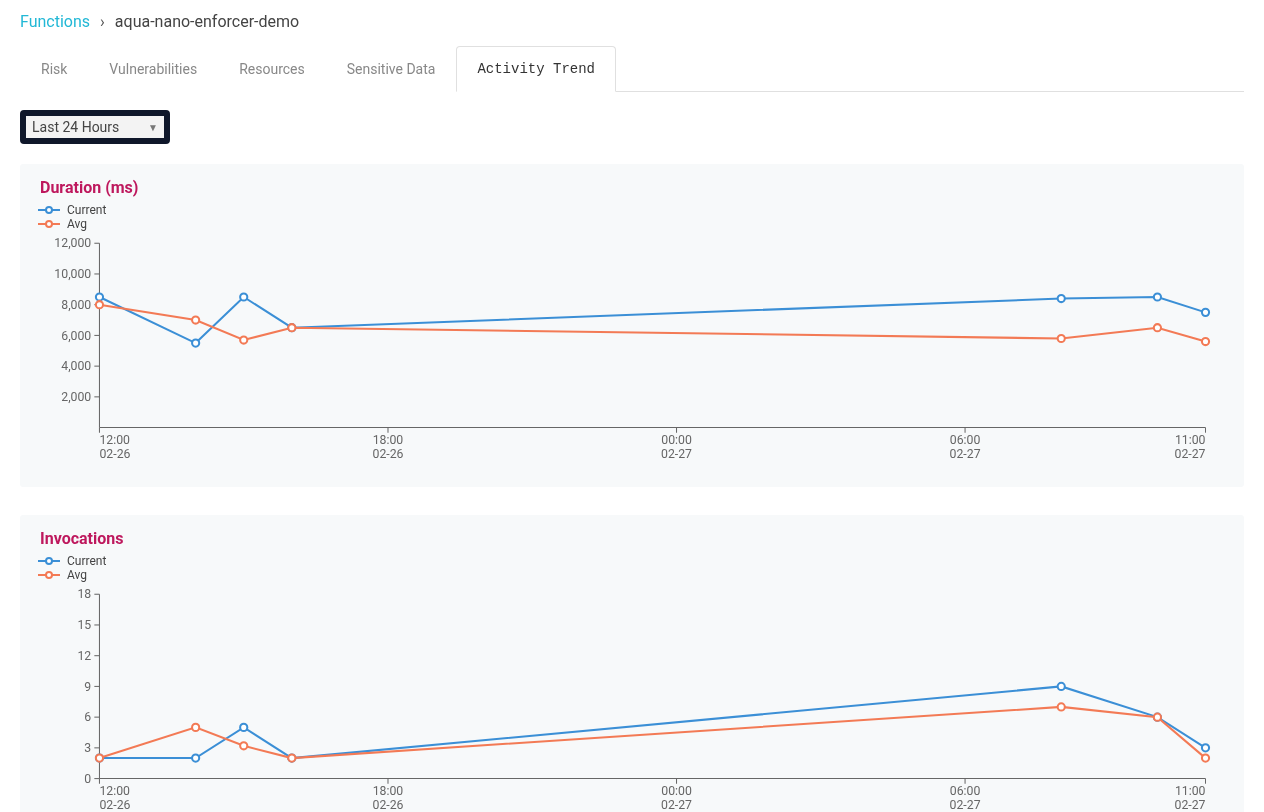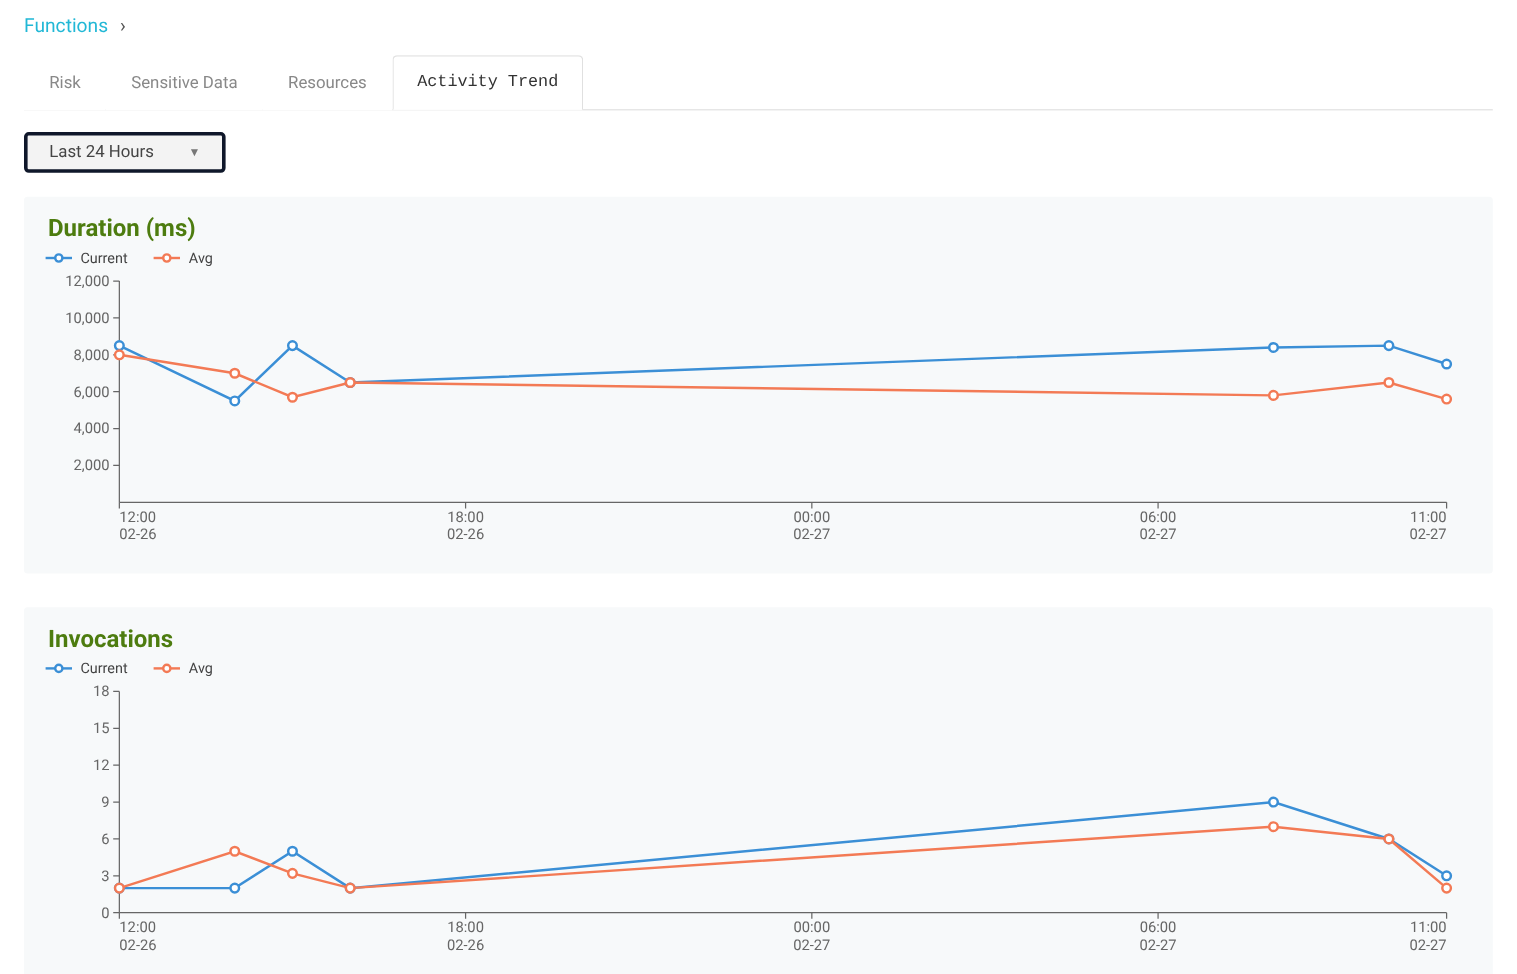--- a/index.html
+++ b/index.html
@@ -6,50 +6,52 @@
   html, body { margin:0; padding:0; font-family: -apple-system, BlinkMacSystemFont, "Segoe UI", Roboto, Helvetica, Arial, sans-serif; font-size:14px; color:#333; background:#fff; }
   .page { padding: 8px 20px 20px 20px; }
   .breadcrumb { display:flex; align-items:center; gap:10px; font-size:16px; padding:4px 0 14px 0; }
   .breadcrumb-link { color:#22b8d6; cursor:pointer; }
   .breadcrumb-sep { color:#555; }
   .breadcrumb-current { color:#444; }
   .tabs { display:flex; border-bottom:1px solid #e0e0e0; gap:0; }
   .tab { padding:14px 20px; color:#888; cursor:pointer; border:1px solid transparent; border-bottom:none; position:relative; bottom:-1px; background:#fff; }
   .tab.active { color:#333; border:1px solid #e0e0e0; border-bottom:1px solid #fff; border-radius:4px 4px 0 0;font-family:Liberation Mono, monospace; }
   .controls { padding:18px 0 20px 0; }
-  .select { display:inline-flex; align-items:center; justify-content:space-between; width:168px; height:34px; padding:0 18px; border:3px solid #0f172a; border-radius:4px; background:#f3f3f3; color:#444; cursor:pointer; }
+  .select { display:inline-flex; align-items:center; justify-content:space-between; width:150px; height:34px; padding:0 6px; border:6px solid #0f172a; border-radius:4px; background:#f3f3f3; color:#444; cursor:pointer; }
   .select .caret { font-size:10px; color:#777; }
   .chart-card { background:#f7f9fa; border-radius:3px; padding:14px 18px 18px 18px; margin-bottom:28px; }
-  .chart-title { font-size:20px; font-weight:700; color:#4d7c0f; margin:0 0 6px 2px; }
-  .legend { display:flex; gap:22px; font-size:12px; color:#444; padding-right:30px; margin-bottom:2px; }
+  .chart-title { font-size:16px; font-weight:700; color:#be185d; margin:0 0 6px 2px; }
+  .legend { display:flex; justify-content:flex-end; font-size:12px; color:#444; padding-right:30px; margin-bottom:2px;flex-direction:column; }
   .legend-item { display:inline-flex; align-items:center; gap:7px; }
   .legend-swatch { display:inline-block; width:22px; height:10px; position:relative; }
   .legend-swatch::before { content:""; position:absolute; left:0; right:0; top:4px; height:2px; background:currentColor; }
   .legend-swatch::after { content:""; position:absolute; left:7px; top:1px; width:8px; height:8px; border:2px solid currentColor; border-radius:50%; background:#fff; box-sizing:border-box; }
   .chart-area { position:relative; width:100%; }
   svg { display:block; }
   .axis-text { fill:#666; font-size:12px; }
   .axis-line { stroke:#666; stroke-width:1; }
   .series-line { fill:none; stroke-width:2; }
   .pt { fill:#fff; stroke-width:2; }
 </style>
 </head>
 <body>
 
 <div class="page">
 
   <div class="breadcrumb">
     <span class="breadcrumb-link">Functions</span>
     <span class="breadcrumb-sep">›</span>
+    <span class="breadcrumb-current">aqua-nano-enforcer-demo</span>
   </div>
 
   <div class="tabs" id="tabs-bar">
       <div class="tab"><span>Risk</span></div>
+      <div class="tab"><span>Vulnerabilities</span></div>
+      <div class="tab"><span>Resources</span></div>
       <div class="tab"><span>Sensitive Data</span></div>
-      <div class="tab"><span>Resources</span></div>
       <div class="tab active"><span>Activity Trend</span></div>
     </div>
 
   <div class="controls">
     <div class="select">
       <span>Last 24 Hours</span>
       <span class="caret">▼</span>
     </div>
   </div>
 

